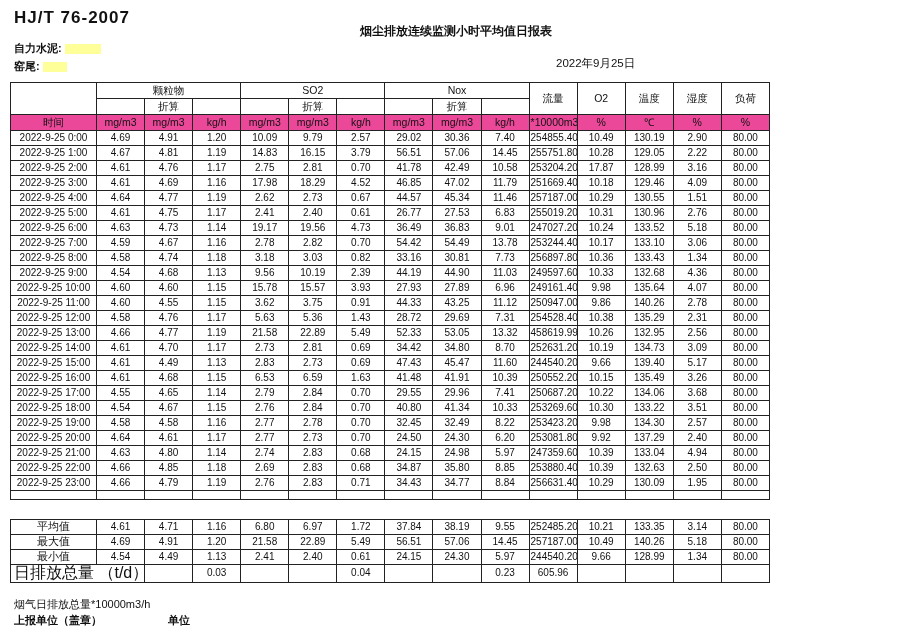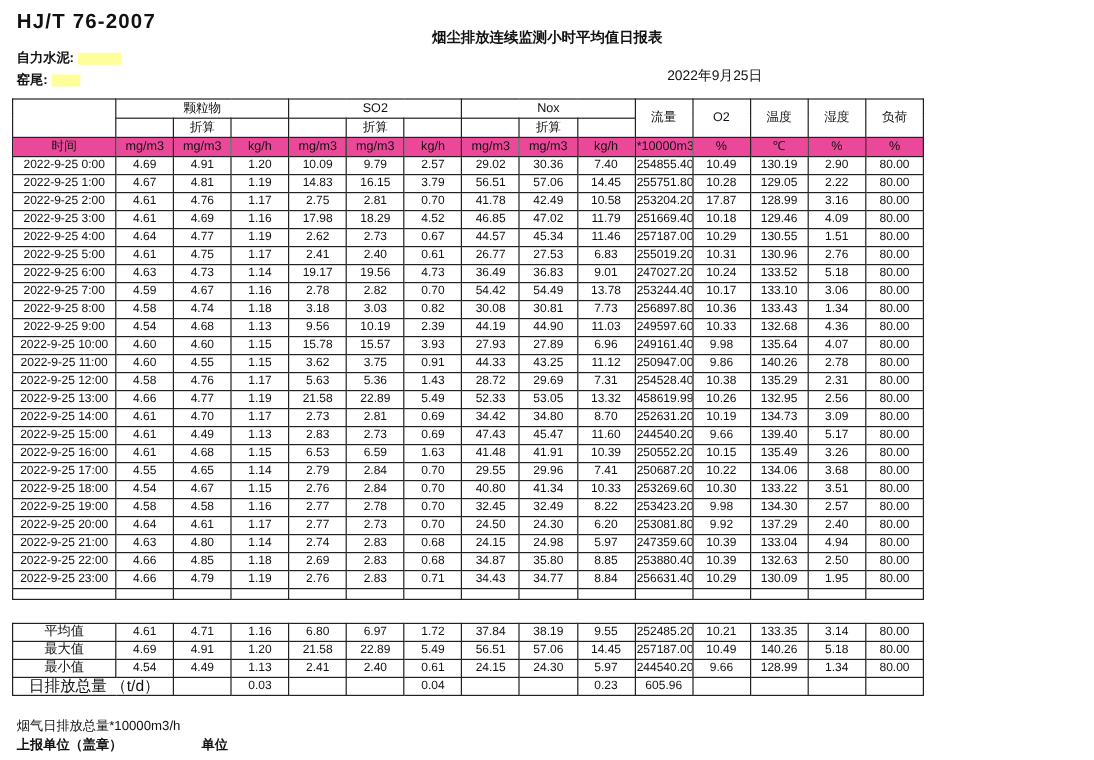--- a/index.html
+++ b/index.html
@@ -28,21 +28,21 @@
     font-size:10px;
     text-align:center;
     height:15px;
     line-height:1.05;
     padding:0 1px;
     overflow:hidden;
     white-space:nowrap;
   }
   #main-table thead td { height:16px; font-size:10.5px; }
   tr.green td { background:#ec4899; }
-  .grid td.left { text-align:center; padding-left:3px; font-size:13px; }
+  .grid td.left { text-align:center; padding-left:3px; font-size:16px; }
   .grid tr.empty-row td { height:9px; }
   .grid td.stat-label { font-size:11px; }
 
   .f1  { position:absolute; left:14px;  top:597px; font-size:11px; }
   .f2  { position:absolute; left:14px;  top:613px; font-size:11px; font-weight:bold; }
   .f2b { position:absolute; left:168px; top:613px; font-size:11px; font-weight:bold; }
 </style>
 </head>
 <body>
 
@@ -253,21 +253,21 @@
         <td>80.00</td>
       </tr>
       <tr>
         <td>2022-9-25 8:00</td>
         <td>4.58</td>
         <td>4.74</td>
         <td>1.18</td>
         <td>3.18</td>
         <td>3.03</td>
         <td>0.82</td>
-        <td>30.08</td>
+        <td>33.16</td>
         <td>30.81</td>
         <td>7.73</td>
         <td>256897.80</td>
         <td>10.36</td>
         <td>133.43</td>
         <td>1.34</td>
         <td>80.00</td>
       </tr>
       <tr>
         <td>2022-9-25 9:00</td>

